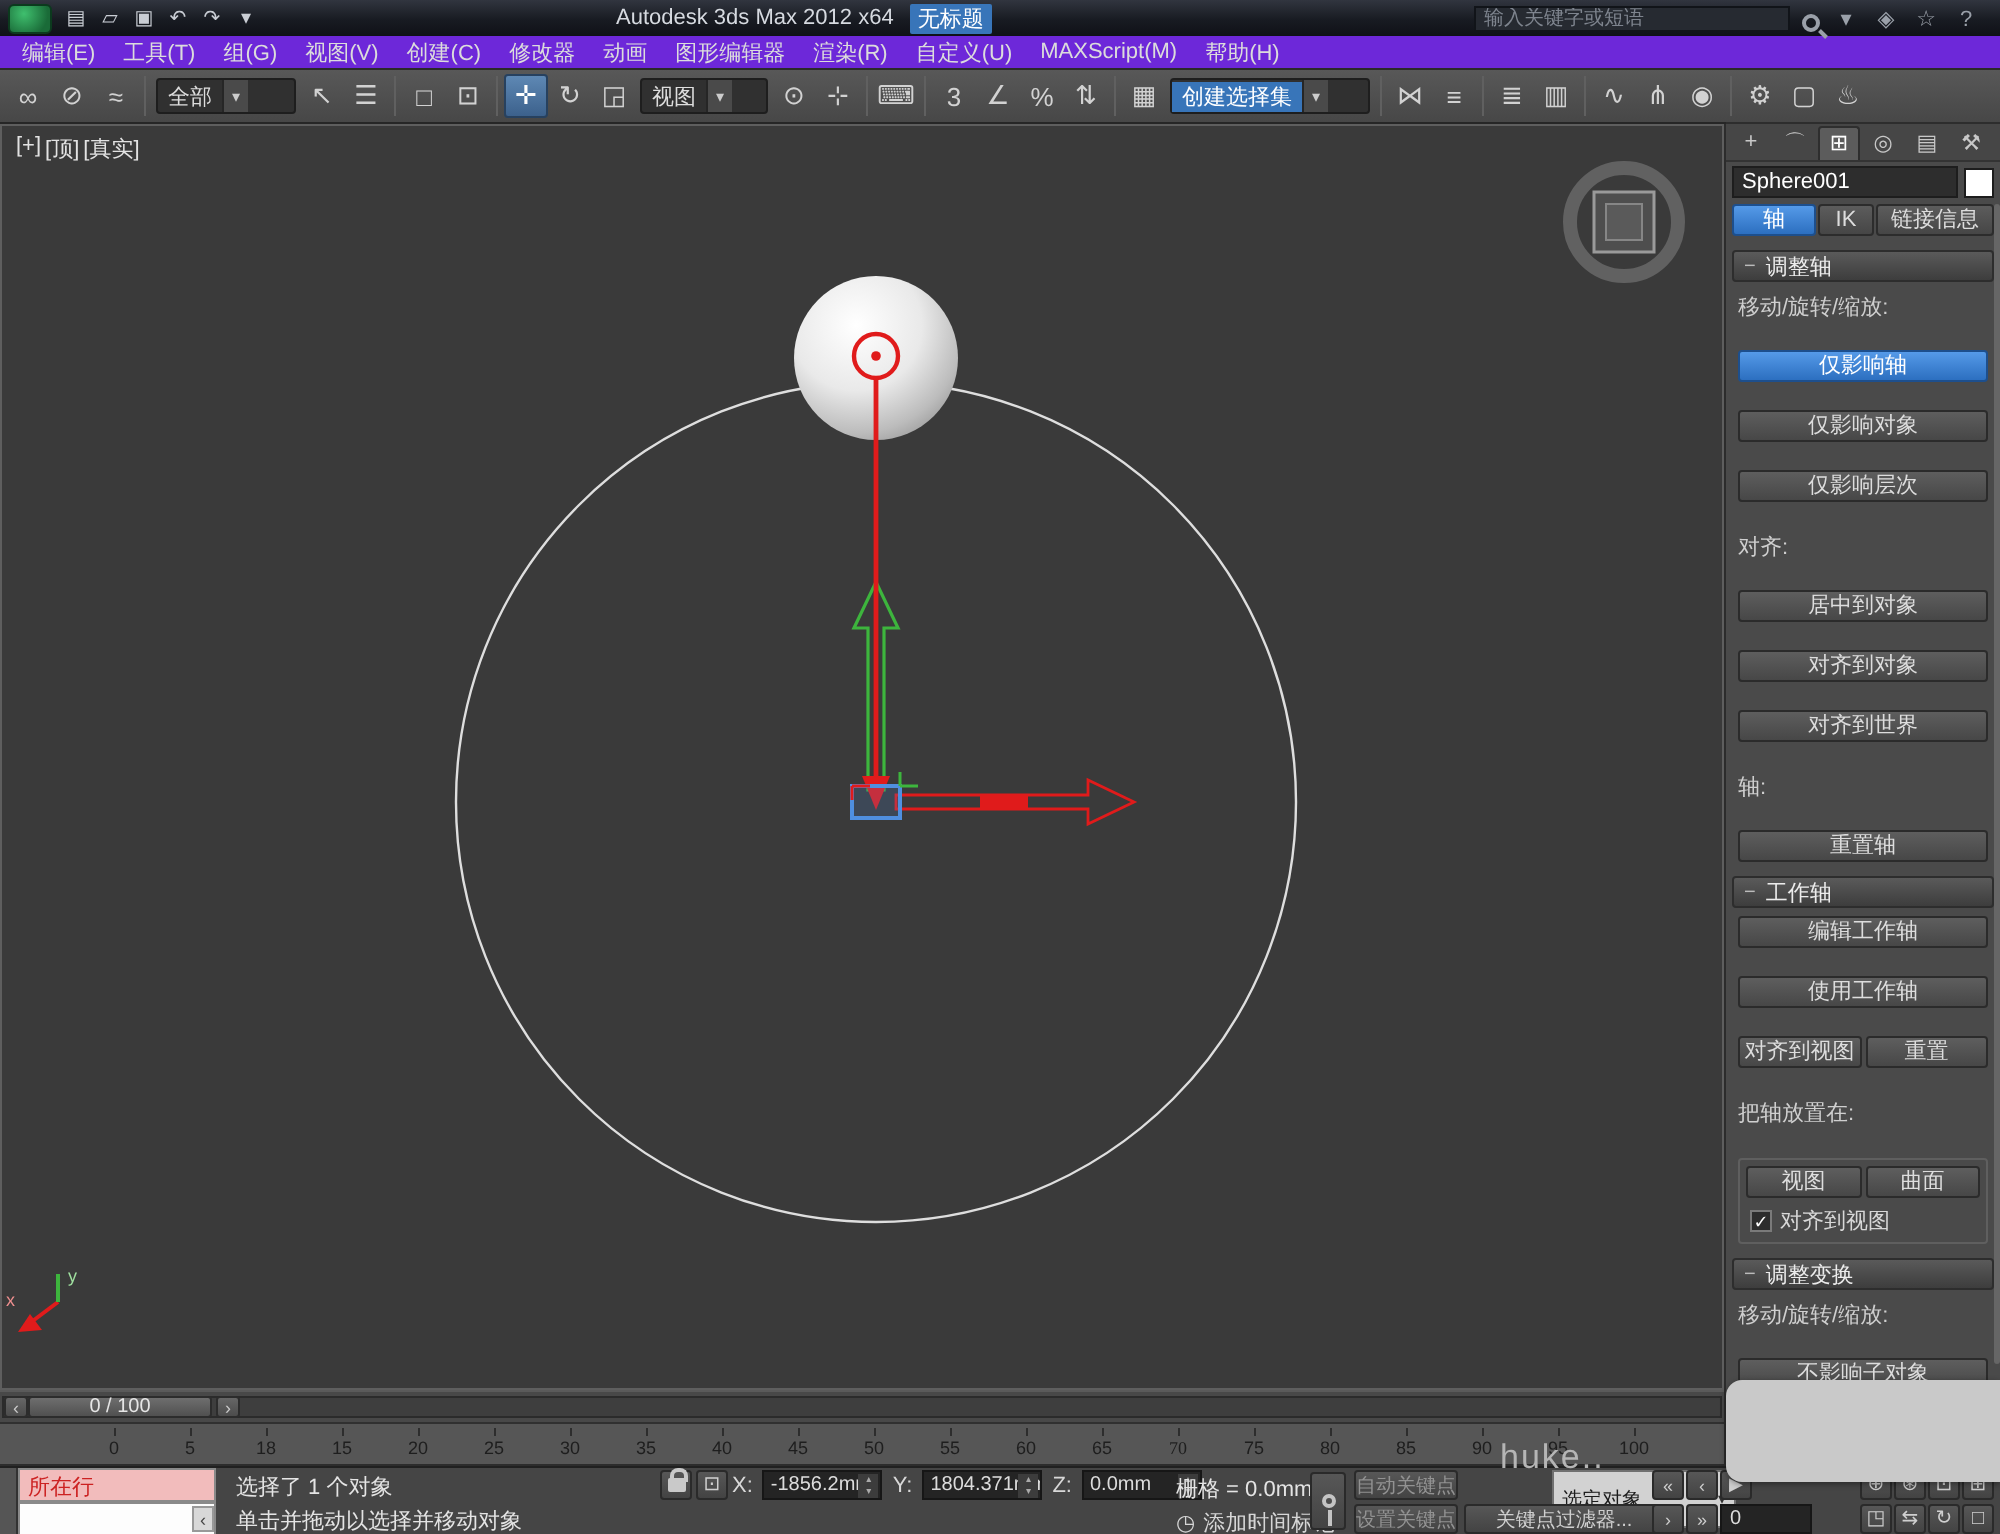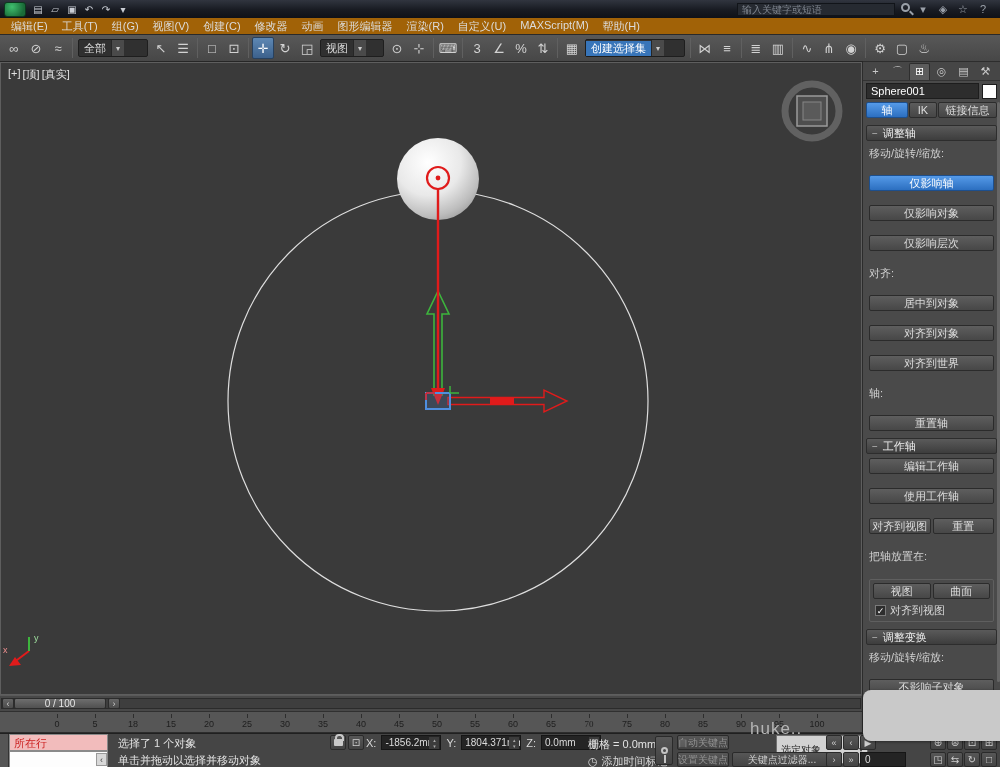--- a/index.html
+++ b/index.html
@@ -8,29 +8,29 @@
   .app { position:relative; width:1000px; height:767px; background:#454545; }
 
   
   .titlebar { height:18px; background:linear-gradient(#31353f,#181b22 55%,#0f1117); display:flex; align-items:center; color:#b9bdc5; font-size:11px; padding:0 4px; }
   .applogo { width:22px; height:15px; border-radius:3px; background:radial-gradient(circle at 35% 30%, #3fbf6e, #1a6b38 75%); border:1px solid #0c3a1e; margin-right:4px; }
   .qat { display:flex; align-items:center; gap:1px; }
   .qabtn { width:16px; height:15px; display:flex; align-items:center; justify-content:center; color:#c9cdd4; font-size:10px; border-radius:2px; }
   .titles { position:absolute; left:308px; top:0; height:18px; display:flex; align-items:center; gap:8px; }
   .apptitle { color:#d6dae0; }
   .doctitle { background:#3875b9; color:#fff; padding:0 4px; border-radius:1px; }
-  .tb-right { margin-left:auto; display:flex; align-items:flex-start; gap:6px; padding-right:6px; }
+  .tb-right { margin-left:auto; display:flex; align-items:flex-end; gap:6px; padding-right:6px; }
   .searchbox { width:158px; height:13px; background:#262a31; border:1px solid #111419; color:#c7cbd2; font-size:10px; padding:0 4px; }
   .searchbox::placeholder { color:#7e848e; }
   .mag { position:relative; width:9px; height:9px; border:2px solid #9aa0a9; border-radius:50%; display:inline-block; }
   .mag::after { content:""; position:absolute; width:5px; height:2px; background:#9aa0a9; transform:rotate(45deg); left:6px; top:7px; }
   .tbicon { color:#9aa0a9; font-size:11px; width:14px; text-align:center; }
 
   
-  .menubar { height:17px; background:#a16207; border-bottom:1px solid #2a2a2a; display:flex; align-items:flex-start; color:#dcdcdc; font-size:11px; padding-left:4px; }
+  .menubar { height:17px; background:#6d28d9; border-bottom:1px solid #2a2a2a; display:flex; align-items:center; color:#dcdcdc; font-size:11px; padding-left:4px; }
   .menu-item { padding:1px 7px; border-radius:2px; white-space:nowrap; }
 
   
   .toolbar { height:27px; background:linear-gradient(#585858,#474747); border-bottom:1px solid #2d2d2d; display:flex; align-items:center; padding:0 3px; overflow:hidden; }
   .tbtn { min-width:22px; height:22px; display:flex; align-items:center; justify-content:center; color:#d2d2d2; font-size:13px; border:1px solid transparent; border-radius:2px; }
   .tbtn.active { background:linear-gradient(#5e88b4,#3c618c); border-color:#27415f; color:#fff; }
   .tsep { width:1px; height:20px; background:#2f2f2f; border-right:1px solid #606060; margin:0 3px; }
   .tdd { height:18px; background:#303030; border:1px solid #1e1e1e; border-radius:2px; display:flex; align-items:center; font-size:11px; color:#ddd; margin:0 2px; }
   .tdd-text { padding:0 5px; white-space:nowrap; }
   .tdd.hl .tdd-text { background:#3875b9; color:#fff; }
@@ -122,20 +122,24 @@
   <div class="titlebar">
     <div class="applogo"></div>
     <div class="qat">
         <div class="qabtn">▤</div>
         <div class="qabtn">▱</div>
         <div class="qabtn">▣</div>
         <div class="qabtn">↶</div>
         <div class="qabtn">↷</div>
         <div class="qabtn">▾</div>
       </div>
+    <div class="titles">
+      <span class="apptitle">Autodesk 3ds Max 2012 x64</span>
+      <span class="doctitle">无标题</span>
+    </div>
     <div class="tb-right">
       <input class="searchbox" placeholder="输入关键字或短语" style="">
       <span class="mag"></span>
       <span class="tbicon">▾</span>
       <span class="tbicon">◈</span>
       <span class="tbicon">☆</span>
       <span class="tbicon">?</span>
     </div>
   </div>
 

